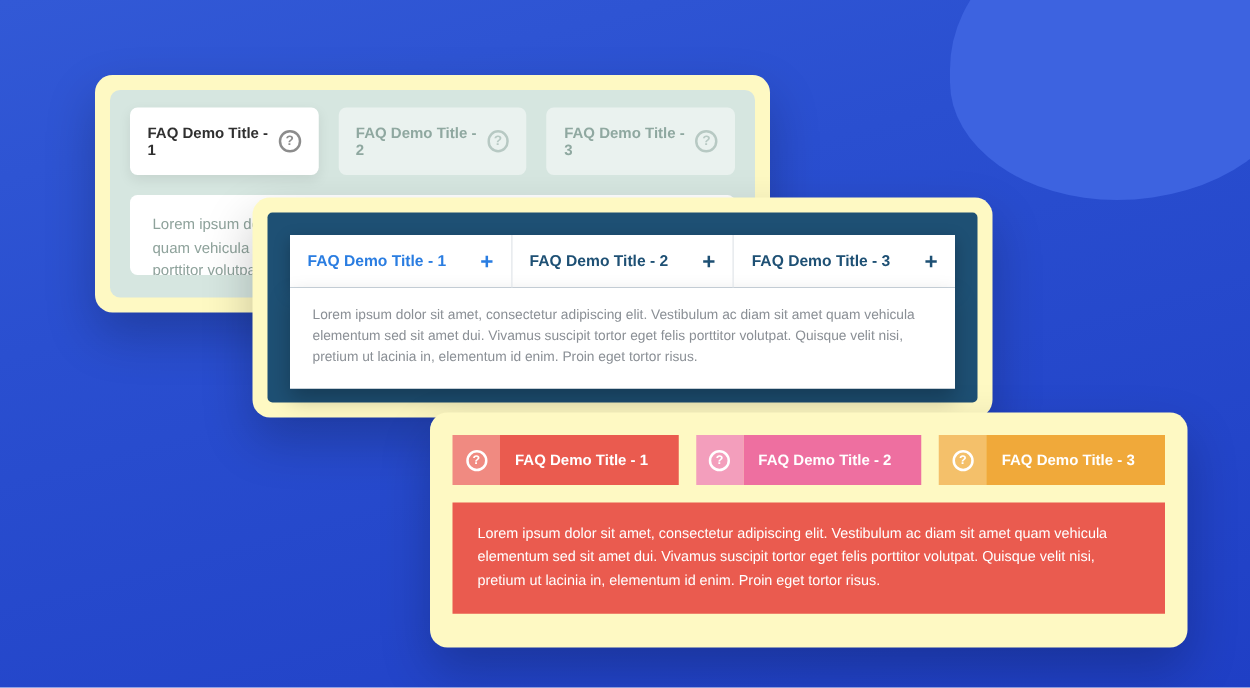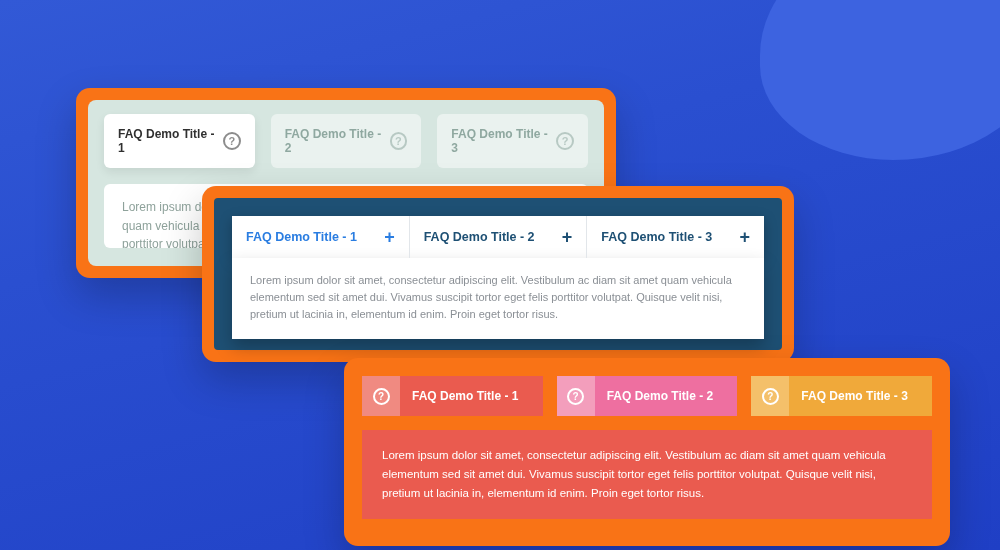--- a/index.html
+++ b/index.html
@@ -13,24 +13,23 @@
     position: absolute;
     top: -60px; right: -40px;
     width: 280px; height: 220px;
     background: #3d63e0;
     border-radius: 50% 45% 55% 50% / 55% 50% 50% 45%;
   }
   .stage { position: absolute; inset: 0; }
 
   .card {
     position: absolute;
-    background: #f97316;
+    background: #fef9c3;
     border-radius: 14px;
     box-shadow: 0 18px 40px rgba(0,0,0,0.22);
-    margin-top: 28px;
   }
 
   
   .card1 { left: 76px; top: 60px; width: 540px; height: 190px; padding: 12px; }
   .card1-inner { background: #d6e6e0; border-radius: 8px; padding: 14px 16px 20px 16px; height: 100%; }
   .c1-tabs { display: flex; gap: 16px; margin-bottom: 16px; }
   .c1-tab {
     flex: 1;
     background: #eaf2ef;
     border-radius: 6px;

